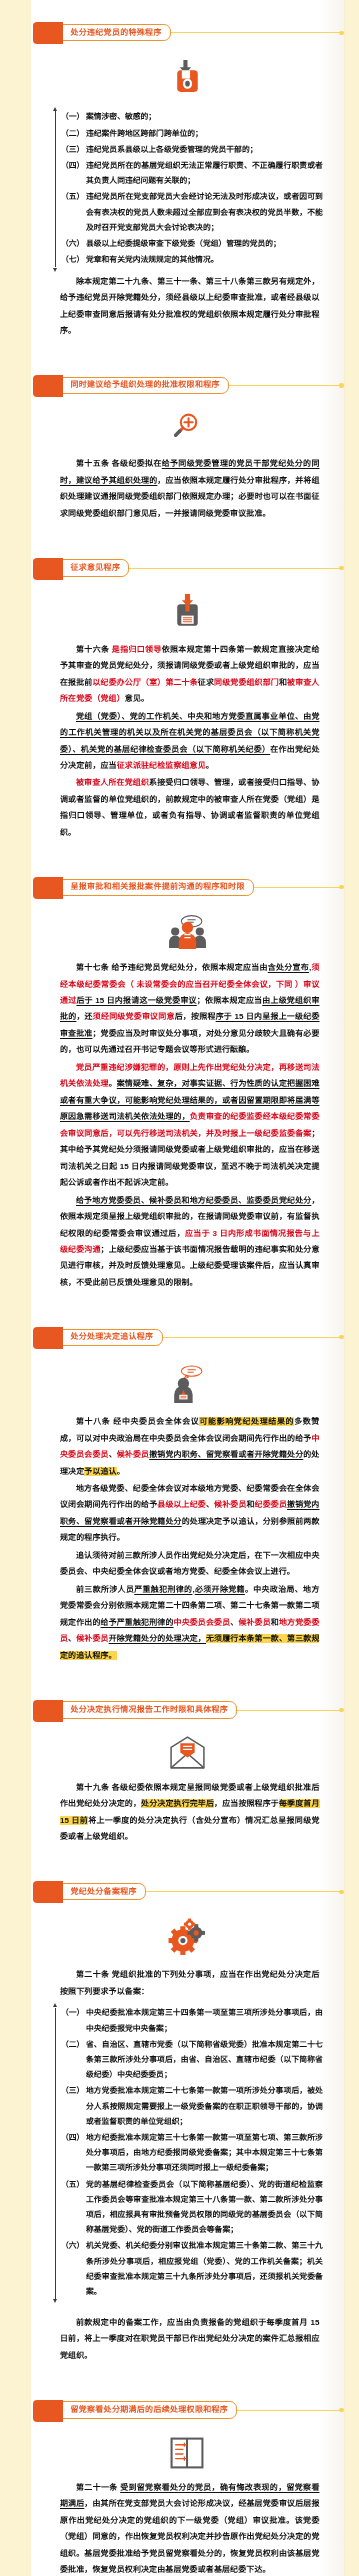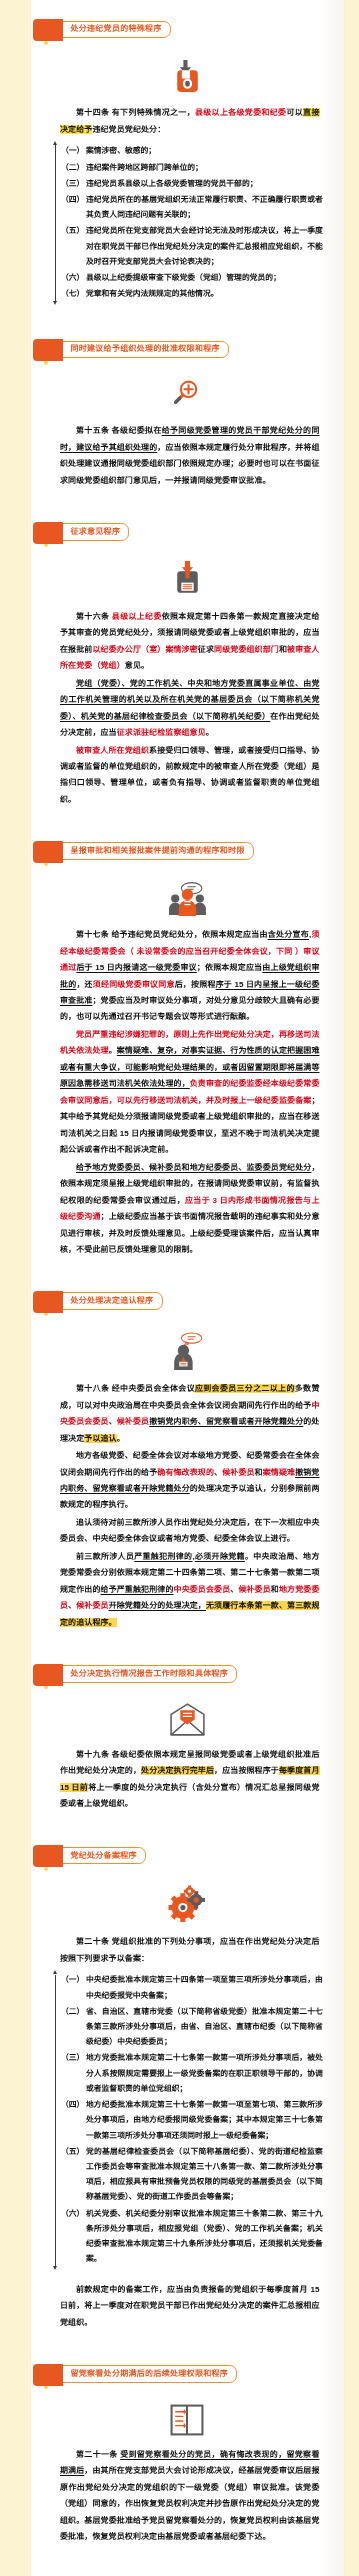--- a/index.html
+++ b/index.html
@@ -26,22 +26,21 @@
     padding: 0 0 15.5px 0;
     box-shadow: 0.5px 0 1.5px rgba(0,0,0,0.05);
   }
 
   
   .banner {
     position: relative;
     margin: 0 0 0 14.4px;
     height: 24px;
     display: flex;
-    align-items: flex-start;
-    flex-direction: column;
+    align-items: center;
   }
   .banner .tab {
     position: relative;
     display: inline-flex;
     align-items: center;
     height: 17.5px;
     background: #ffffff;
     border: 0.8px solid #f0922b;
     border-radius: 3.1px 7.2px 7.2px 3.1px;
     padding: 0 8.2px 0 24px;
@@ -181,23 +180,20 @@
     <div class="icon-wrap">
       <svg width="31" height="37" viewBox="0 0 60 72">
         <path d="M22 4 h8 v14 h7 L26 31 L15 18 h7 z" fill="#5c5c5c"></path>
         <rect x="10" y="24" width="40" height="42" rx="7" fill="#e8571f"></rect>
         <rect x="19" y="24" width="16" height="16" fill="#ffffff"></rect>
         <ellipse cx="30" cy="50" rx="9" ry="10" fill="#ffffff"></ellipse>
         <ellipse cx="30" cy="50" rx="4.5" ry="5.5" fill="#5c5c5c"></ellipse>
       </svg>
     </div>
 
-    <div class="body">
-      <p class="para">第十四条 有下列特殊情况之一，<span class="hl-red">县级以上各级党委和纪委</span>可以<span class="hl-yel">直接决定给予</span>违纪党员党纪处分：</p>
-    </div>
 
     <div class="listwrap">
       <div class="axis">
         <span class="arrow-up"></span>
           <span class="line"></span>
           <span class="arrow-dn"></span>
       </div>
       <ol class="clauses">
         <li>
             <span class="num">（一）</span>
@@ -210,33 +206,36 @@
         <li>
             <span class="num">（三）</span>
             <span class="txt">违纪党员系县级以上各级党委管理的党员干部的；</span>
           </li>
         <li>
             <span class="num">（四）</span>
             <span class="txt">违纪党员所在的基层党组织无法正常履行职责、不正确履行职责或者其负责人同违纪问题有关联的；</span>
           </li>
         <li>
             <span class="num">（五）</span>
-            <span class="txt">违纪党员所在党支部党员大会经讨论无法及时形成决议，将上一季度对在职党员干部已作出党纪处分决定的案件汇总报相应党组织，不能及时召开党支部党员大会讨论表决的；</span>
+            <span class="txt">违纪党员所在党支部党员大会经讨论无法及时形成决议，或者因可到会有表决权的党员人数未超过全部应到会有表决权的党员半数，不能及时召开党支部党员大会讨论表决的；</span>
           </li>
         <li>
             <span class="num">（六）</span>
             <span class="txt">县级以上纪委提级审查下级党委（党组）管理的党员的；</span>
           </li>
         <li>
             <span class="num">（七）</span>
             <span class="txt">党章和有关党内法规规定的其他情况。</span>
           </li>
       </ol>
     </div>
 
+    <div class="body">
+      <p class="para">除本规定第二十九条、第三十一条、第三十八条第三款另有规定外，给予违纪党员开除党籍处分，须经县级以上纪委审查批准，或者经县级以上纪委审查同意后报请有处分批准权的党组织依照本规定履行处分审批程序。</p>
+    </div>
 
     <div class="spacer-lg"></div>
 
     <div class="banner">
       <span class="tab">
         <span class="tab-text">同时建议给予组织处理的批准权限和程序</span>
       </span>
       <span class="rule"></span>
       <span class="dot"></span>
     </div>
@@ -268,21 +267,21 @@
       <svg width="31" height="38" viewBox="0 0 60 74">
         <path d="M25 2 h10 v12 h6 L30 26 L19 14 h6 z" fill="#e8571f"></path>
         <rect x="10" y="22" width="40" height="42" rx="6" fill="#5c5c5c"></rect>
         <rect x="26" y="22" width="8" height="14" fill="#e8571f"></rect>
         <rect x="18" y="44" width="24" height="16" fill="#ffffff"></rect>
         <path d="M21 48 h18 M21 52 h18 M21 56 h18" stroke="#e8571f" stroke-width="2"></path>
       </svg>
     </div>
 
     <div class="body">
-      <p class="para">第十六条 <span class="hl-red">县级以上纪委</span>依照本规定第十四条第一款规定直接决定给予其审查的党员党纪处分，须报请同级党委或者上级党组织审批的，应当在报批前<span class="hl-red">以纪委办公厅（室）案情涉密</span>征求<span class="hl-red">同级党委组织部门</span>和<span class="hl-red">被审查人所在党委（党组）</span>意见。</p>
+      <p class="para">第十六条 <span class="hl-red">是指归口领导</span>依照本规定第十四条第一款规定直接决定给予其审查的党员党纪处分，须报请同级党委或者上级党组织审批的，应当在报批前<span class="hl-red">以纪委办公厅（室）第二十条</span>征求<span class="hl-red">同级党委组织部门</span>和<span class="hl-red">被审查人所在党委（党组）</span>意见。</p>
       <p class="para"><span class="uline">党组（党委）、党的工作机关、中央和地方党委直属事业单位、由党的工作机关管理的机关以及所在机关党的基层委员会（以下简称机关党委）、机关党的基层纪律检查委员会（以下简称机关纪委）</span>在作出党纪处分决定前，应当<span class="hl-red">征求派驻纪检监察组意见</span>。</p>
       <p class="para"><span class="hl-red">被审查人所在党组织</span>系接受归口领导、管理，或者接受归口指导、协调或者监督的单位党组织的，前款规定中的被审查人所在党委（党组）是指归口领导、管理单位，或者负有指导、协调或者监督职责的单位党组织。</p>
     </div>
 
     <div class="spacer-lg"></div>
 
     <div class="banner">
       <span class="tab">
         <span class="tab-text">呈报审批和相关报批案件提前沟通的程序和时限</span>
       </span>
@@ -328,22 +327,22 @@
         <path d="M36 13 h16 M36 18 h12" stroke="#e8571f" stroke-width="2"></path>
         <circle cx="28" cy="40" r="11" fill="#5c5c5c"></circle>
         <path d="M10 78 v-16 a18 18 0 0 1 36 0 v16 z" fill="#5c5c5c"></path>
         <path d="M28 52 l4 10 l-4 6 l-4 -6 z" fill="#e8571f"></path>
         <rect x="20" y="62" width="16" height="9" fill="#ffffff"></rect>
         <path d="M22 65 h12 M22 68 h12" stroke="#e8571f" stroke-width="1.6"></path>
       </svg>
     </div>
 
     <div class="body">
-      <p class="para">第十八条 经中央委员会全体会议<span class="hl-yel2">应到会委员三分之二以上的</span>多数赞成，可以对中央政治局在中央委员会全体会议闭会期间先行作出的给予<span class="hl-red">中央委员会委员</span>、<span class="hl-red">候补委员</span><span class="uline">撤销党内职务、留党察看或者开除党籍处分</span>的处理决定<span class="hl-yel2">予以追认</span>。</p>
-      <p class="para">地方各级党委、纪委全体会议对本级地方党委、纪委常委会在全体会议闭会期间先行作出的给予<span class="hl-red">确有悔改表现的</span>、<span class="hl-red">候补委员</span>和<span class="hl-red">案情疑难</span><span class="uline">撤销党内职务、留党察看或者开除党籍处分</span>的处理决定予以追认，分别参照前两款规定的程序执行。</p>
+      <p class="para">第十八条 经中央委员会全体会议<span class="hl-yel2">可能影响党纪处理结果的</span>多数赞成，可以对中央政治局在中央委员会全体会议闭会期间先行作出的给予<span class="hl-red">中央委员会委员</span>、<span class="hl-red">候补委员</span><span class="uline">撤销党内职务、留党察看或者开除党籍处分</span>的处理决定<span class="hl-yel2">予以追认</span>。</p>
+      <p class="para">地方各级党委、纪委全体会议对本级地方党委、纪委常委会在全体会议闭会期间先行作出的给予<span class="hl-red">县级以上纪委</span>、<span class="hl-red">候补委员</span>和<span class="hl-red">纪委委员</span><span class="uline">撤销党内职务、留党察看或者开除党籍处分</span>的处理决定予以追认，分别参照前两款规定的程序执行。</p>
       <p class="para">追认须待对前三款所涉人员作出党纪处分决定后，在下一次相应中央委员会、中央纪委全体会议或者地方党委、纪委全体会议上进行。</p>
       <p class="para">前三款所涉人员<span class="uline">严重触犯刑律的</span>,<span class="uline">必须开除党籍</span>。中央政治局、地方党委常委会分别依照本规定第二十四条第二项、第二十七条第一款第二项规定作出的<span class="uline">给予严重触犯刑律的</span><span class="hl-red">中央委员会委员</span>、<span class="hl-red">候补委员</span>和<span class="hl-red">地方党委委员</span>、<span class="hl-red">候补委员</span><span class="uline">开除党籍处分的处理决定，</span><span class="hl-yel2">无须履行本条第一款、第三款规定的追认程序。</span></p>
     </div>
 
     <div class="spacer-lg"></div>
 
     <div class="banner">
       <span class="tab">
         <span class="tab-text">处分决定执行情况报告工作时限和具体程序</span>
       </span>

